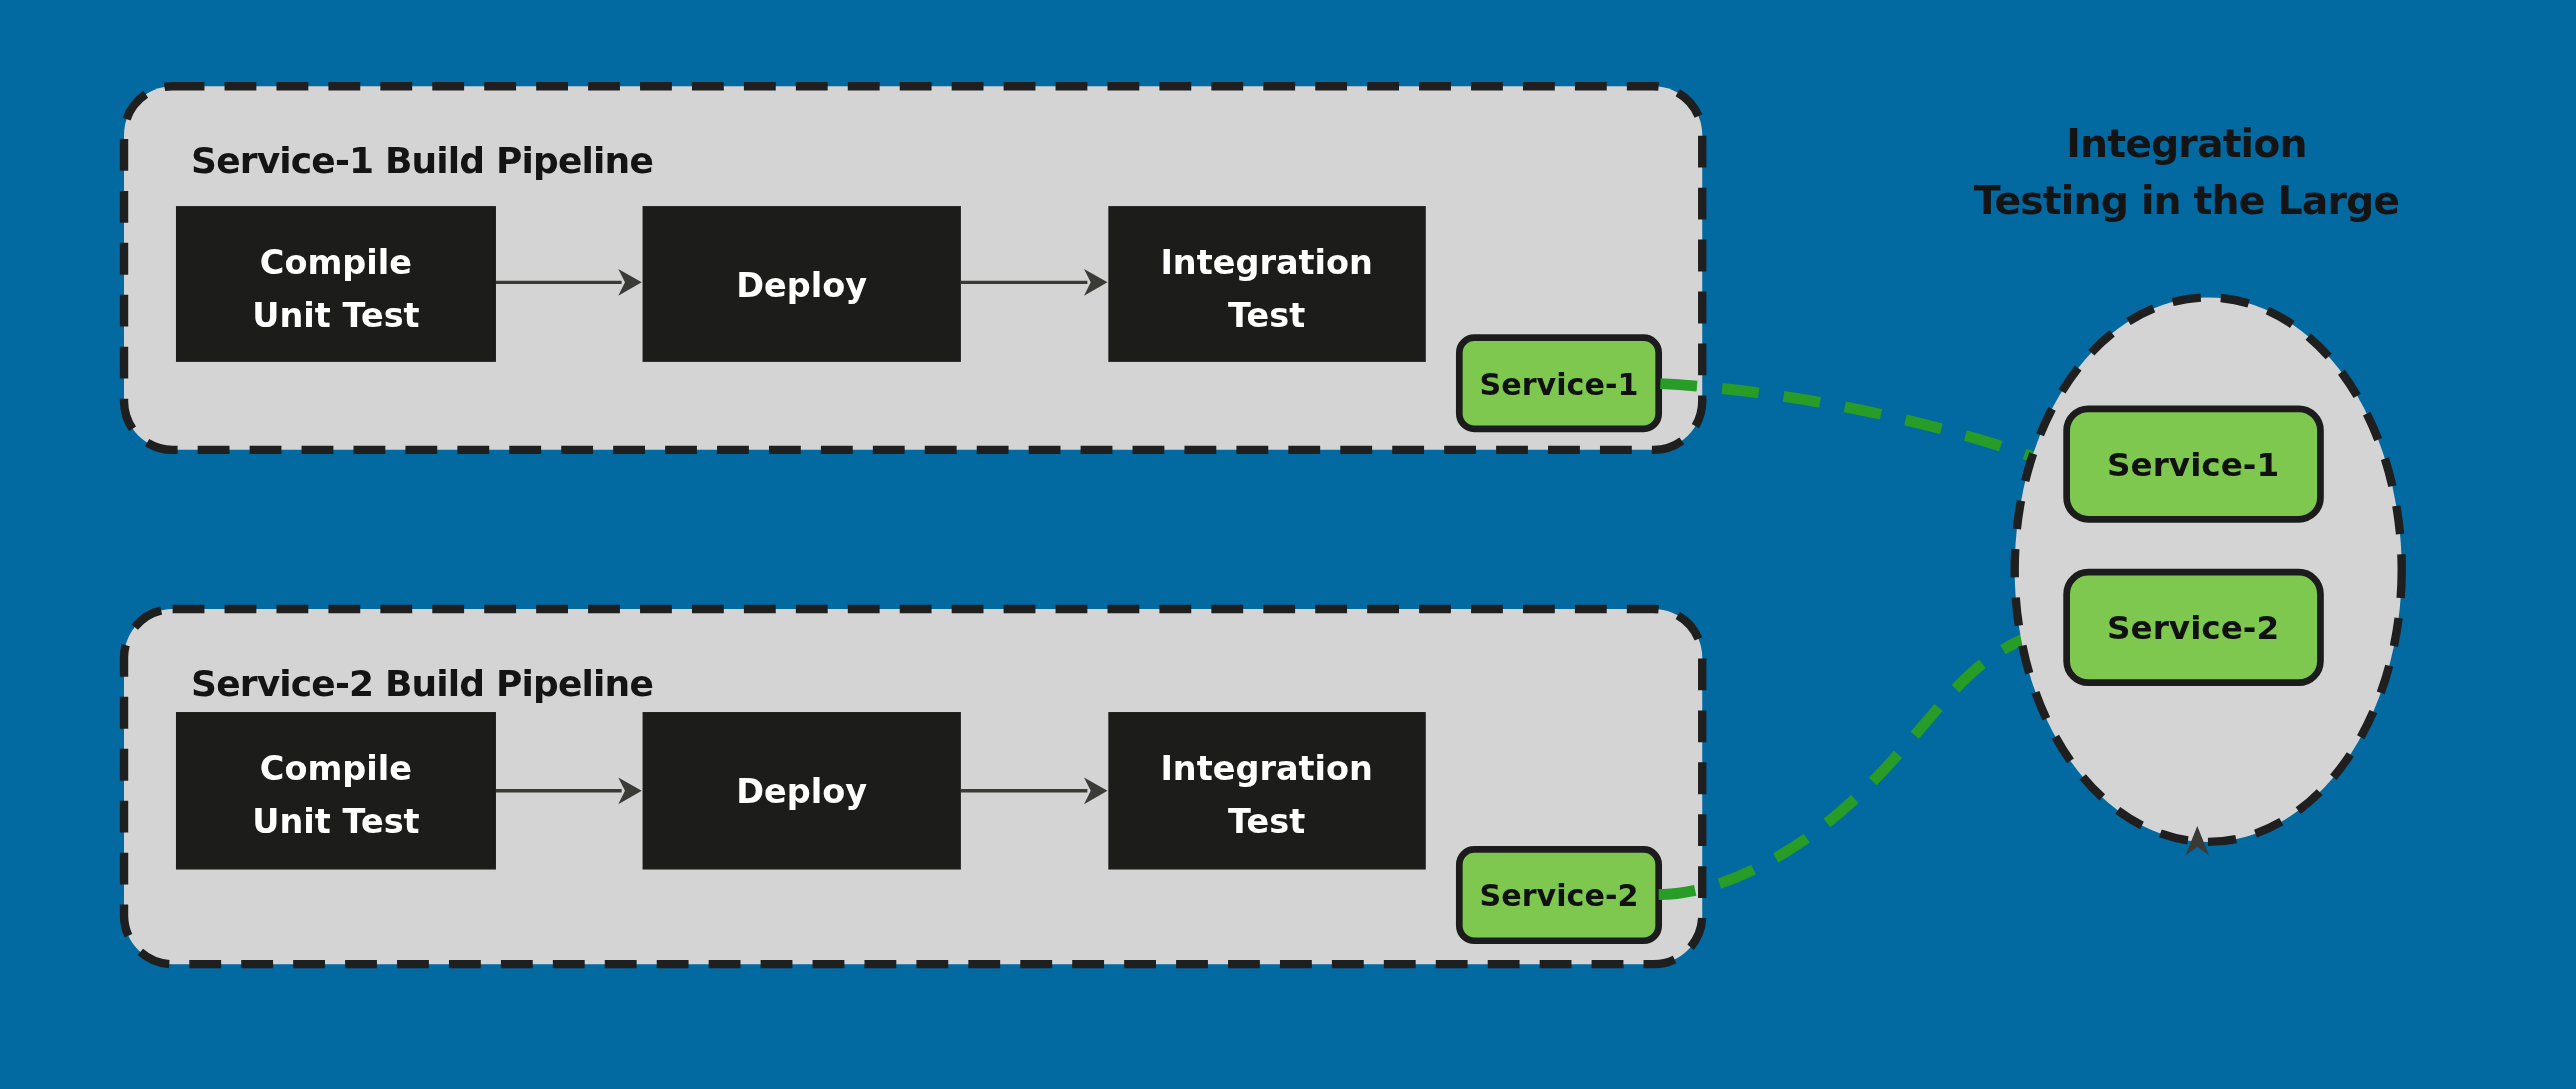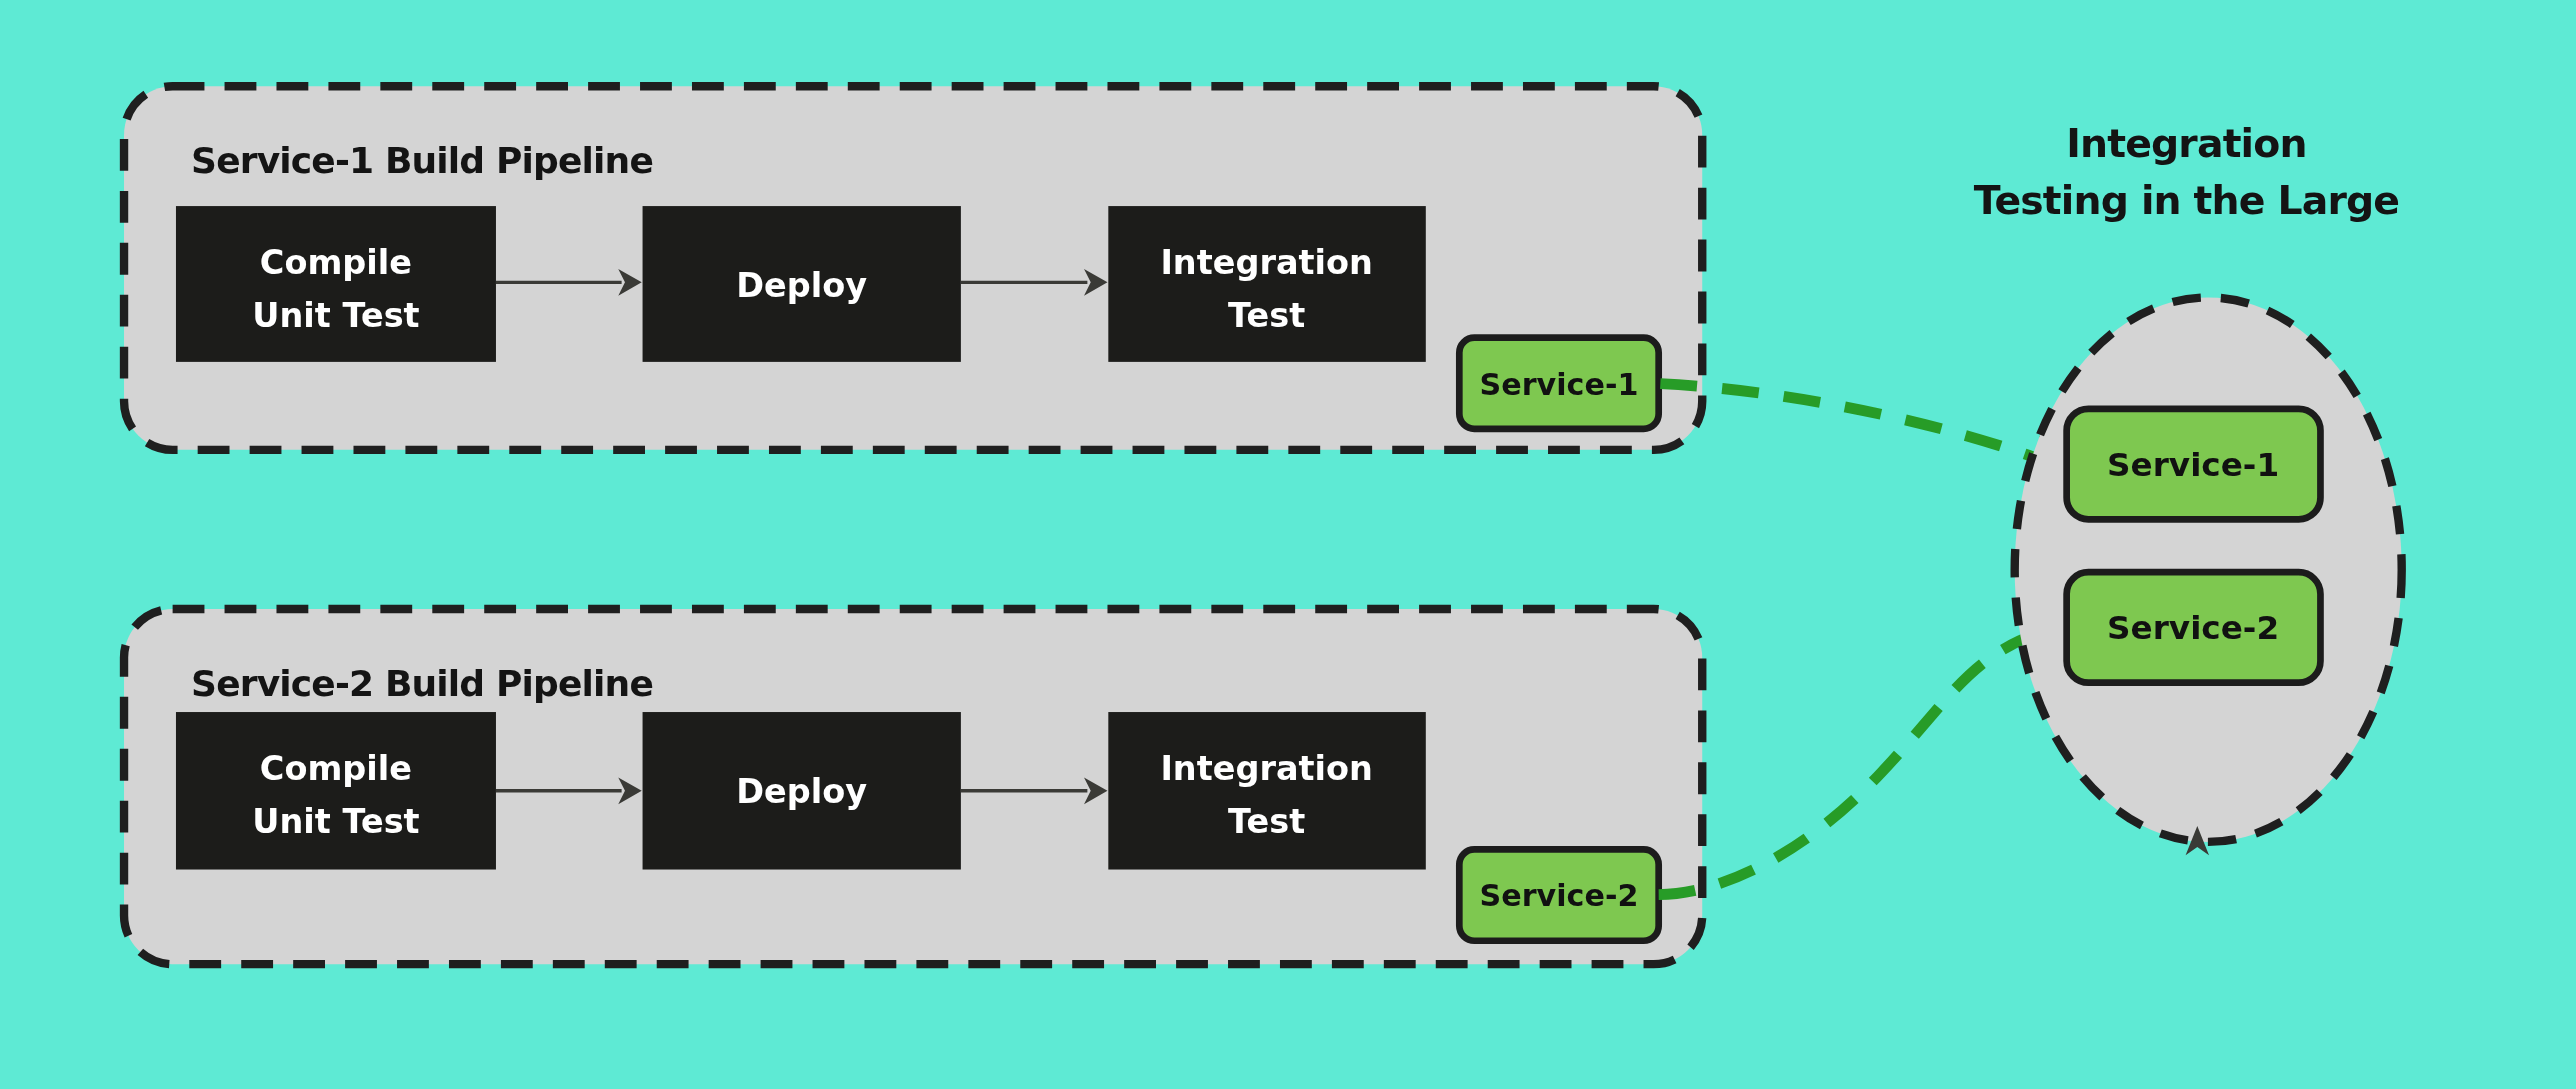--- a/index.html
+++ b/index.html
@@ -1,16 +1,16 @@
 <!DOCTYPE html>
 <html style="font-size:13.4px"><head>
 <meta charset="utf-8">
 <style>
   html,body{margin:0;padding:0;background:#ffffff;}
-  .canvas{position:relative;width:2576px;height:1089px;background:#5eead4;overflow:hidden;}
+  .canvas{position:relative;width:2576px;height:1089px;background:#0369a1;overflow:hidden;}
   svg{display:block;}
   text{font-family:"DejaVu Sans","Liberation Sans",sans-serif;font-weight:bold;fill:#141414;}
   .pipe-title{font-size:43px;letter-spacing:-1px;}
   .stage-label{font-size:40px;fill:#ffffff;text-anchor:middle;}
   .badge-label{font-size:36px;text-anchor:middle;fill:#111111;}
   .env-title{font-size:47px;letter-spacing:-1px;text-anchor:middle;}
   .svc-label{font-size:39px;text-anchor:middle;fill:#111111;}
   .container-rect{stroke:#1f1f1f;stroke-width:10;stroke-dasharray:38 24;}
   .env-ellipse{stroke:#1f1f1f;stroke-width:10;stroke-dasharray:34 24;}
   .stage-rect{stroke:none;}

